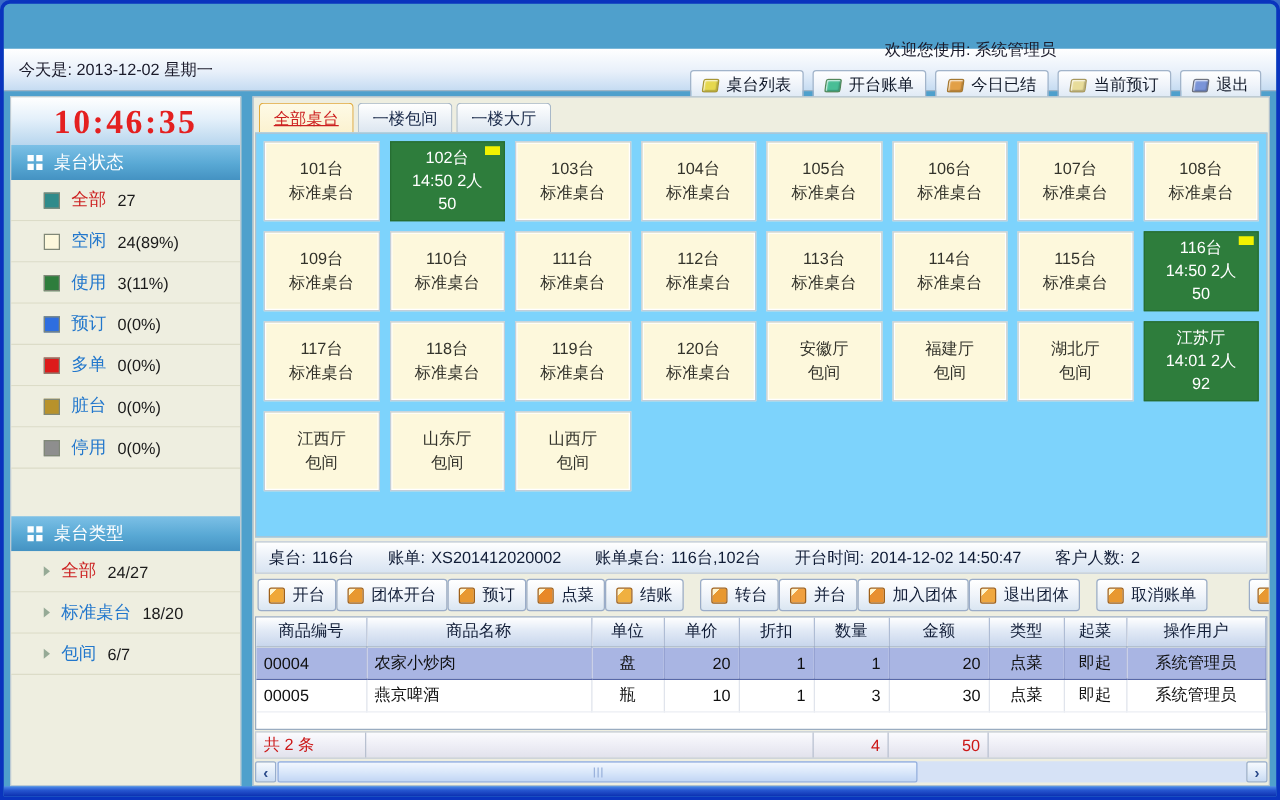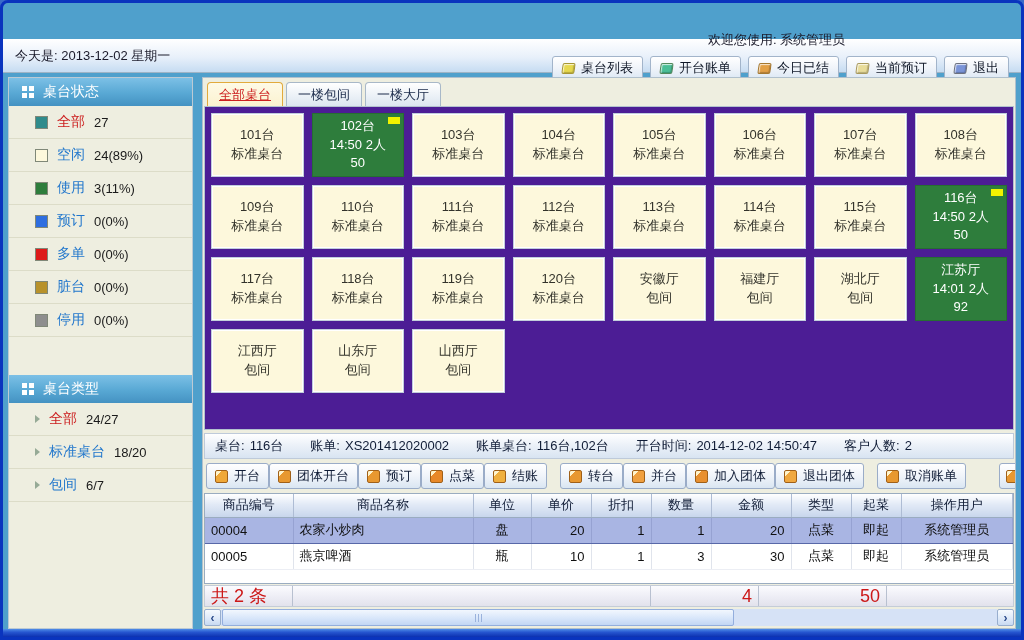--- a/index.html
+++ b/index.html
@@ -59,21 +59,21 @@
 
   
   .main { flex:1; min-width:0; display:flex; flex-direction:column; background:#EEEEE0;
     border:1px solid #B0C0CC; padding:2px 1px 0 1px; overflow:hidden; }
   .tabstrip { height:26px; flex:0 0 26px; display:flex; gap:3px; align-items:flex-end; padding-left:3px; }
   .tab { height:24px; padding:0 11px; display:flex; align-items:center; border:1px solid #A8B8C8; border-bottom:none;
     border-radius:4px 4px 0 0; background:linear-gradient(180deg,#FFFFFF 0%,#EAF0F6 60%,#DCE6F0 100%);
     color:#182848; font-size:13px; cursor:pointer; font-family:inherit; }
   .tab.active { background:linear-gradient(180deg,#FEFAE6 0%,#FBF2D0 100%); border-color:#E2AA3C;
     color:#CC2020; text-decoration:underline; }
-  .grid-zone { height:324px; flex:0 0 324px; background:#4c1d95; border:1px solid #B2C2CE; padding:6px; }
+  .grid-zone { height:324px; flex:0 0 324px; background:#7dd3fc; border:1px solid #B2C2CE; padding:6px; }
   .cards { display:grid; grid-template-columns:repeat(8,1fr); gap:8px; }
   .card { height:64px; background:#FDF8DC; border:1px solid #C2CEDA; box-shadow:inset 0 0 0 1px #FFFFFF;
     display:flex; flex-direction:column; align-items:center; justify-content:center;
     font-size:13px; color:#33332B; line-height:1.45; position:relative; cursor:pointer; }
   .card.occupied { background:#2E7D3C; border-color:#266E32; box-shadow:none; color:#FFF; }
   .card .tag { position:absolute; top:3px; right:3px; width:12px; height:7px; background:#F2F200; }
 
   .infobar { height:26px; flex:0 0 26px; margin-top:3px; background:linear-gradient(180deg,#FFFFFF 0%,#EAF0F8 50%,#D8E4F2 100%);
     border:1px solid #BECADA; display:flex; align-items:center; padding:0 10px; font-size:13px; color:#101C36; }
   .info-field { margin-right:27px; white-space:nowrap; }
@@ -88,26 +88,26 @@
   .book-ic { width:13px; height:13px; border:1px solid #A06018; border-radius:2px; flex:0 0 13px;
     background:linear-gradient(135deg,#FFF4CC 0 4px,var(--ic,#E89830) 4px); }
 
   .table-zone { flex:1; min-height:0; background:#FFF; border:1px solid #9AACC0; display:flex; flex-direction:column; overflow:hidden; }
   table.order-table { border-collapse:collapse; table-layout:fixed; width:100%; }
   .order-table th { height:23px; background:linear-gradient(180deg,#FFFFFF 0%,#E2EAF6 45%,#C8D6EC 100%);
     border-right:1px solid #AEBCD4; border-bottom:1px solid #9AACC0; font-size:13px; font-weight:normal; color:#101C36; overflow:hidden; white-space:nowrap; }
   .order-table td { height:26px; border-right:1px solid #E0E4EC; border-bottom:1px solid #ECEEF4;
     font-size:13px; color:#101010; padding:0 6px; overflow:hidden; white-space:nowrap; }
   .order-table tr.selected td { background:#A9B5E3; border-top:1px solid #5868A8; border-bottom:1px solid #5868A8; border-right-color:#96A2D2; }
-  .al { text-align:left; } .ac { text-align:center; } .ar { text-align:right;margin-left:48px; }
+  .al { text-align:left; } .ac { text-align:center; } .ar { text-align:right; }
   .table-fill { flex:1; }
 
   .summary-bar { height:22px; flex:0 0 22px; margin-top:1px; display:flex; align-items:center;
     background:linear-gradient(180deg,#FBFBFE 0%,#EDEDF5 55%,#E2E2EC 100%); border:1px solid #C4CCD8;
-    color:#CC1818; font-size:18px; }
+    color:#CC1818; font-size:13px; }
   .sum-cell { height:100%; display:flex; align-items:center; padding:0 6px; white-space:nowrap; }
   .sum-cell.sep { border-right:1px solid #B8C0D0; }
   .sum-cell.ar { justify-content:flex-end; }
 
   .hscroll { height:17px; flex:0 0 17px; margin:2px 0 2px 0; display:flex; }
   .sb-btn { width:17px; flex:0 0 17px; border:1px solid #98AECE; background:linear-gradient(180deg,#F6FAFE 0%,#DCE8F8 60%,#C8DAF2 100%);
     position:relative; cursor:pointer; border-radius:2px; }
   .sb-btn::before { position:absolute; left:0; top:0; width:100%; height:100%; display:flex; align-items:center;
     justify-content:center; color:#2A4A8A; font-size:12px; font-weight:bold; }
   .sb-left::before { content:"‹"; } .sb-right::before { content:"›"; }
@@ -150,20 +150,21 @@
             <span class="top-ic" style="background: rgb(122, 148, 216);"></span>
             <span>退出</span>
           </button>
         </span>
     </div>
   </div>
 
   <div class="content">
 
     <div class="sidebar">
+      <div class="clock">10:46:35</div>
       <div class="side-header">
         <span class="grid-ic"></span>
         <span>桌台状态</span>
       </div>
       <div id="status-list">
           <div class="status-item">
             <span class="swatch" style="background: rgb(47, 139, 139);"></span>
             <span style="color: rgb(204, 32, 32);">全部</span>
             <span class="item-value">27</span>
           </div>

